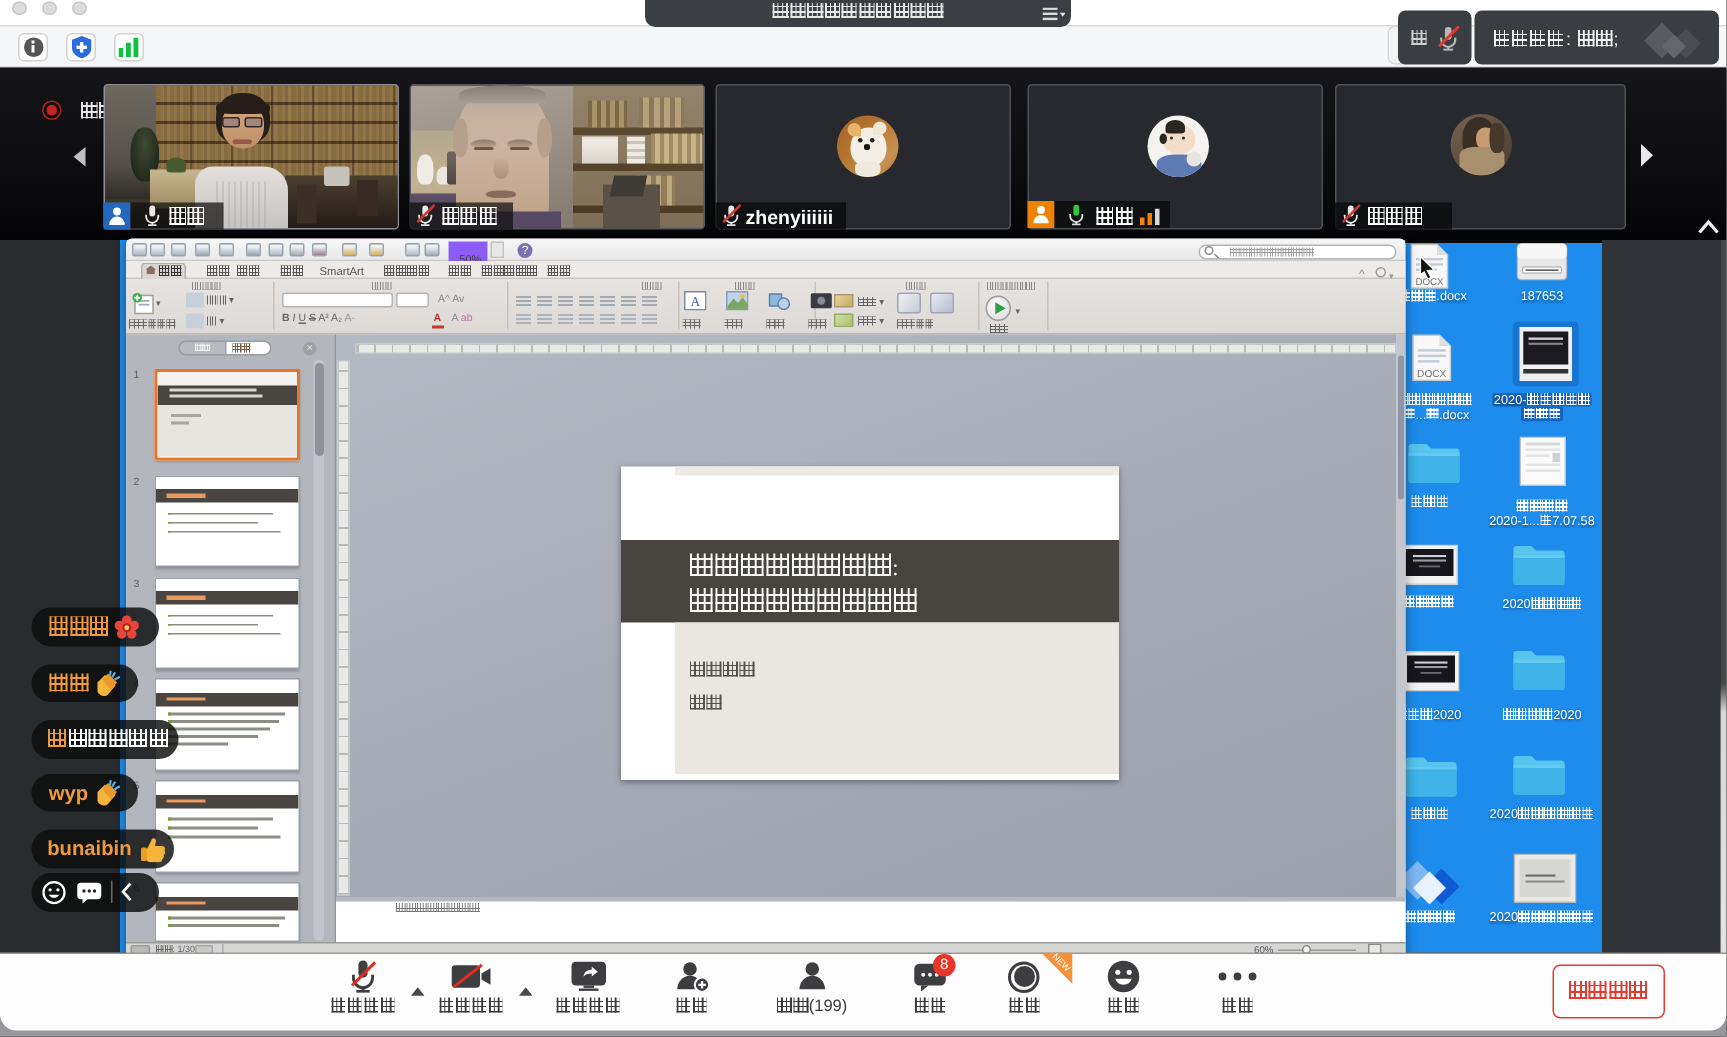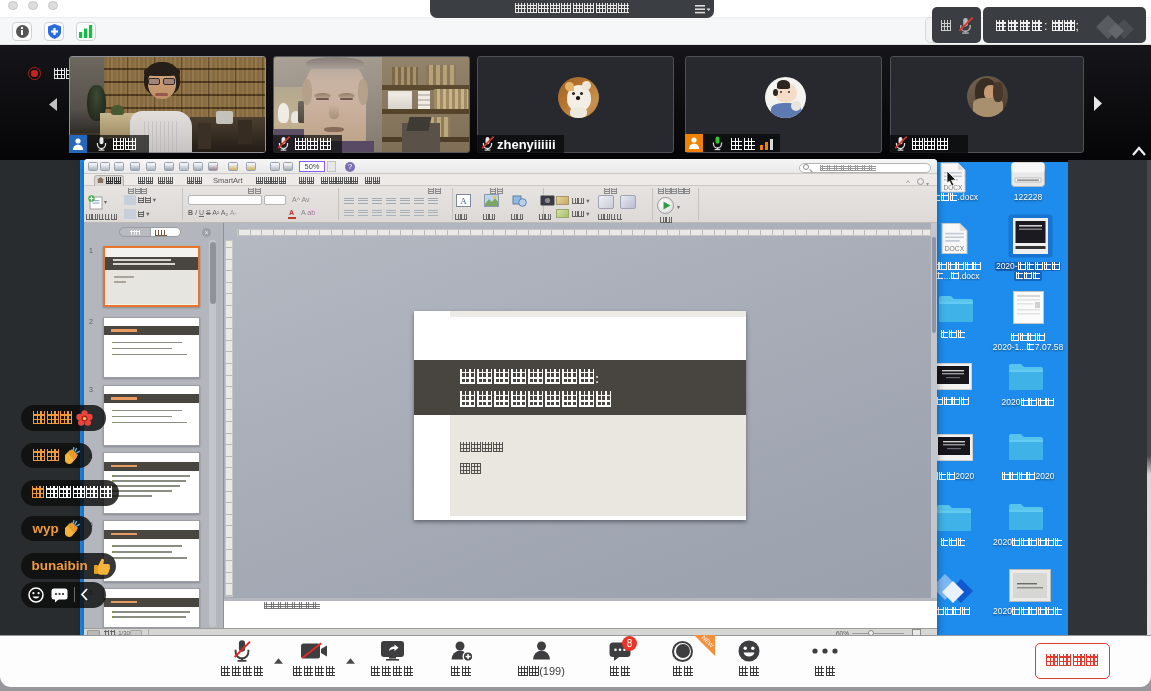--- a/index.html
+++ b/index.html
@@ -229,21 +229,21 @@
 <svg class="a" style="left:1011px;top:162px" width="34" height="25" viewBox="0 0 34 25">
 <rect x="0.5" y="0.5" width="33" height="24" rx="3" fill="#e8e8e8" stroke="#b9b9b9"></rect>
 <rect x="0.5" y="0.5" width="33" height="10" rx="3" fill="#f7f7f7"></rect>
 <rect x="4" y="16" width="26" height="4" rx="1" fill="#fdfdfd" stroke="#9a9a9a" stroke-width=".6"></rect>
 <rect x="6" y="17.6" width="22" height="1" fill="#555"></rect>
   </svg>
 <svg class="a" style="left:946px;top:171px" width="11" height="15" viewBox="0 0 11 15">
     <path d="M1 0 L10 9 L5.5 9.3 L8 14 L5.8 15 L3.5 10.2 L1 12 Z" fill="#111" stroke="#fff" stroke-width=".8"></path>
   </svg>
 <div class="a" style="left:925px;top:193px;width:60px;color:#fff;font-size:8.5px;text-align:center;text-shadow:0 1px 2px rgba(0,0,0,.55);line-height:9.5px;overflow:hidden;white-space:nowrap"><span style="font-size:8.5px;"><i class="z"></i><i class="z"></i><i class="z"></i></span>.docx</div>
-<div class="a" style="left:998px;top:193px;width:60px;color:#fff;font-size:8.5px;text-align:center;text-shadow:0 1px 2px rgba(0,0,0,.55);line-height:9.5px;overflow:hidden;white-space:nowrap">122228</div>
+<div class="a" style="left:998px;top:193px;width:60px;color:#fff;font-size:8.5px;text-align:center;text-shadow:0 1px 2px rgba(0,0,0,.55);line-height:9.5px;overflow:hidden;white-space:nowrap">187653</div>
 <svg class="a" style="left:941px;top:221px" width="27" height="35" viewBox="0 0 26 31">
 <path d="M1 1 H18 L25 8 V30 H1 Z" fill="#f8f8f8" stroke="#c9c9c9"></path>
 <path d="M18 1 L25 8 H18 Z" fill="#dedede"></path>
 <rect x="4" y="10" width="18" height="1.6" fill="#c3cbd6"></rect>
     <rect x="4" y="13.5" width="18" height="1.6" fill="#c3cbd6"></rect>
 <rect x="4" y="17" width="14" height="1.6" fill="#c3cbd6"></rect>
 <text x="13" y="28" font-size="6.5" fill="#777" text-anchor="middle" font-family="Liberation Sans">DOCX</text>
   </svg>
 <svg class="a" style="left:1008px;top:214px" width="45" height="44" viewBox="0 0 45 44">
 <rect x="0.5" y="0.5" width="44" height="43" rx="3" fill="#1670cc" opacity=".85"></rect>
@@ -332,21 +332,21 @@
 <div class="a" style="left:130px;top:161.5px;width:9.5px;height:9.5px;background:linear-gradient(180deg,#f0f2f5 20%,#9aa6b6);border:1px solid #99a3b0;border-radius:1.5px"></div>
 <div class="a" style="left:146px;top:161.5px;width:9.5px;height:9.5px;background:linear-gradient(180deg,#f0f2f5 20%,#aab2ba);border:1px solid #99a3b0;border-radius:1.5px"></div>
 <div class="a" style="left:164px;top:161.5px;width:9.5px;height:9.5px;background:linear-gradient(180deg,#f0f2f5 20%,#9aa2ac);border:1px solid #99a3b0;border-radius:1.5px"></div>
 <div class="a" style="left:179px;top:161.5px;width:9.5px;height:9.5px;background:linear-gradient(180deg,#f0f2f5 20%,#b0b6be);border:1px solid #99a3b0;border-radius:1.5px"></div>
 <div class="a" style="left:193px;top:161.5px;width:9.5px;height:9.5px;background:linear-gradient(180deg,#f0f2f5 20%,#a6aab2);border:1px solid #99a3b0;border-radius:1.5px"></div>
 <div class="a" style="left:208px;top:161.5px;width:9.5px;height:9.5px;background:linear-gradient(180deg,#f0f2f5 20%,#96828c);border:1px solid #99a3b0;border-radius:1.5px"></div>
 <div class="a" style="left:228px;top:161.5px;width:9.5px;height:9.5px;background:linear-gradient(180deg,#f0f2f5 20%,#d0b060);border:1px solid #99a3b0;border-radius:1.5px"></div>
 <div class="a" style="left:246px;top:161.5px;width:9.5px;height:9.5px;background:linear-gradient(180deg,#f0f2f5 20%,#d0b060);border:1px solid #99a3b0;border-radius:1.5px"></div>
 <div class="a" style="left:270px;top:161.5px;width:9.5px;height:9.5px;background:linear-gradient(180deg,#f0f2f5 20%,#b2bac4);border:1px solid #99a3b0;border-radius:1.5px"></div>
 <div class="a" style="left:283px;top:161.5px;width:9.5px;height:9.5px;background:linear-gradient(180deg,#f0f2f5 20%,#a4a8b0);border:1px solid #99a3b0;border-radius:1.5px"></div>
-<div class="a" style="left:299px;top:161px;width:26px;height:11px;background:#fff;border:1px solid #8b5cf6;font-size:7.5px;color:#444;text-align:center;line-height:10px">50%</div>
+<div class="a" style="left:299px;top:161px;width:26px;height:11px;background:#fff;border:7px solid #8b5cf6;font-size:7.5px;color:#444;text-align:center;line-height:10px">50%</div>
 <div class="a" style="left:327px;top:161px;width:9px;height:11px;background:#e8e8e8;border:1px solid #c2c2c2"></div>
 <div class="a" style="left:345px;top:161.5px;width:10px;height:10px;border-radius:50%;background:#7a6fb0;color:#fff;font-size:8px;text-align:center;line-height:10px">?</div>
 <div class="a" style="left:799px;top:162.5px;width:132px;height:10.5px;background:#fff;border:1px solid #b5b5b5;border-radius:6px"></div>
 <div class="a" style="left:803px;top:164px;width:6px;height:6px;border:1.3px solid #8a8a8a;border-radius:50%"></div>
 <div class="a" style="left:809px;top:170px;width:3.5px;height:1.3px;background:#8a8a8a;transform:rotate(45deg)"></div>
 <div class="a" style="left:820px;top:164.5px;color:#999;font-size:7px"><span style="font-size:7px;"><i class="z"></i><i class="z"></i><i class="z"></i><i class="z"></i><i class="z"></i><i class="z"></i><i class="z"></i><i class="z"></i></span></div>
 <div class="a" style="left:84px;top:174px;width:852.5px;height:12px;background:#edeae8;border-bottom:1px solid #cbc8c4"></div>
 <div class="a" style="left:94px;top:174.5px;width:30px;height:11.5px;background:#dbd7d3;border:1px solid #b5b1ac;border-bottom:none;border-radius:3px 3px 0 0"></div>
 <div class="a" style="left:97px;top:177px;width:7px;height:6px;background:#8a6f5e;clip-path:polygon(50% 0,100% 45%,88% 45%,88% 100%,12% 100%,12% 45%,0 45%)"></div>
 <div class="a" style="left:106px;top:176.5px;font-size:7.5px;color:#333"><span style="font-size:7.5px;"><i class="z"></i><i class="z"></i></span></div>

